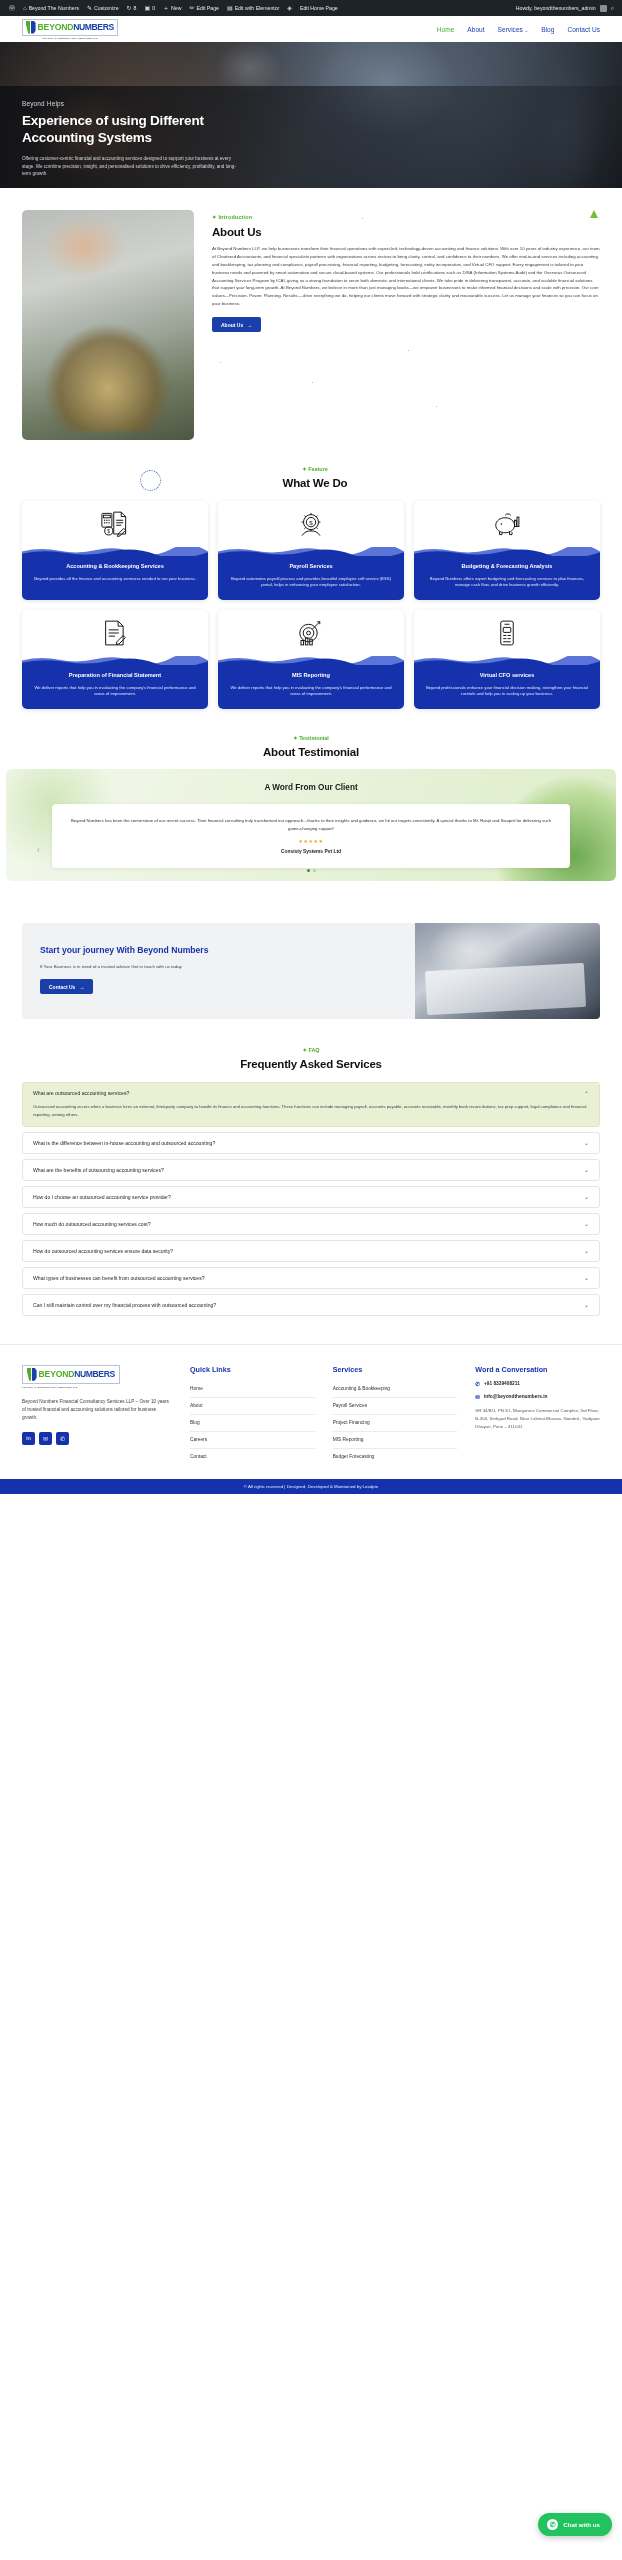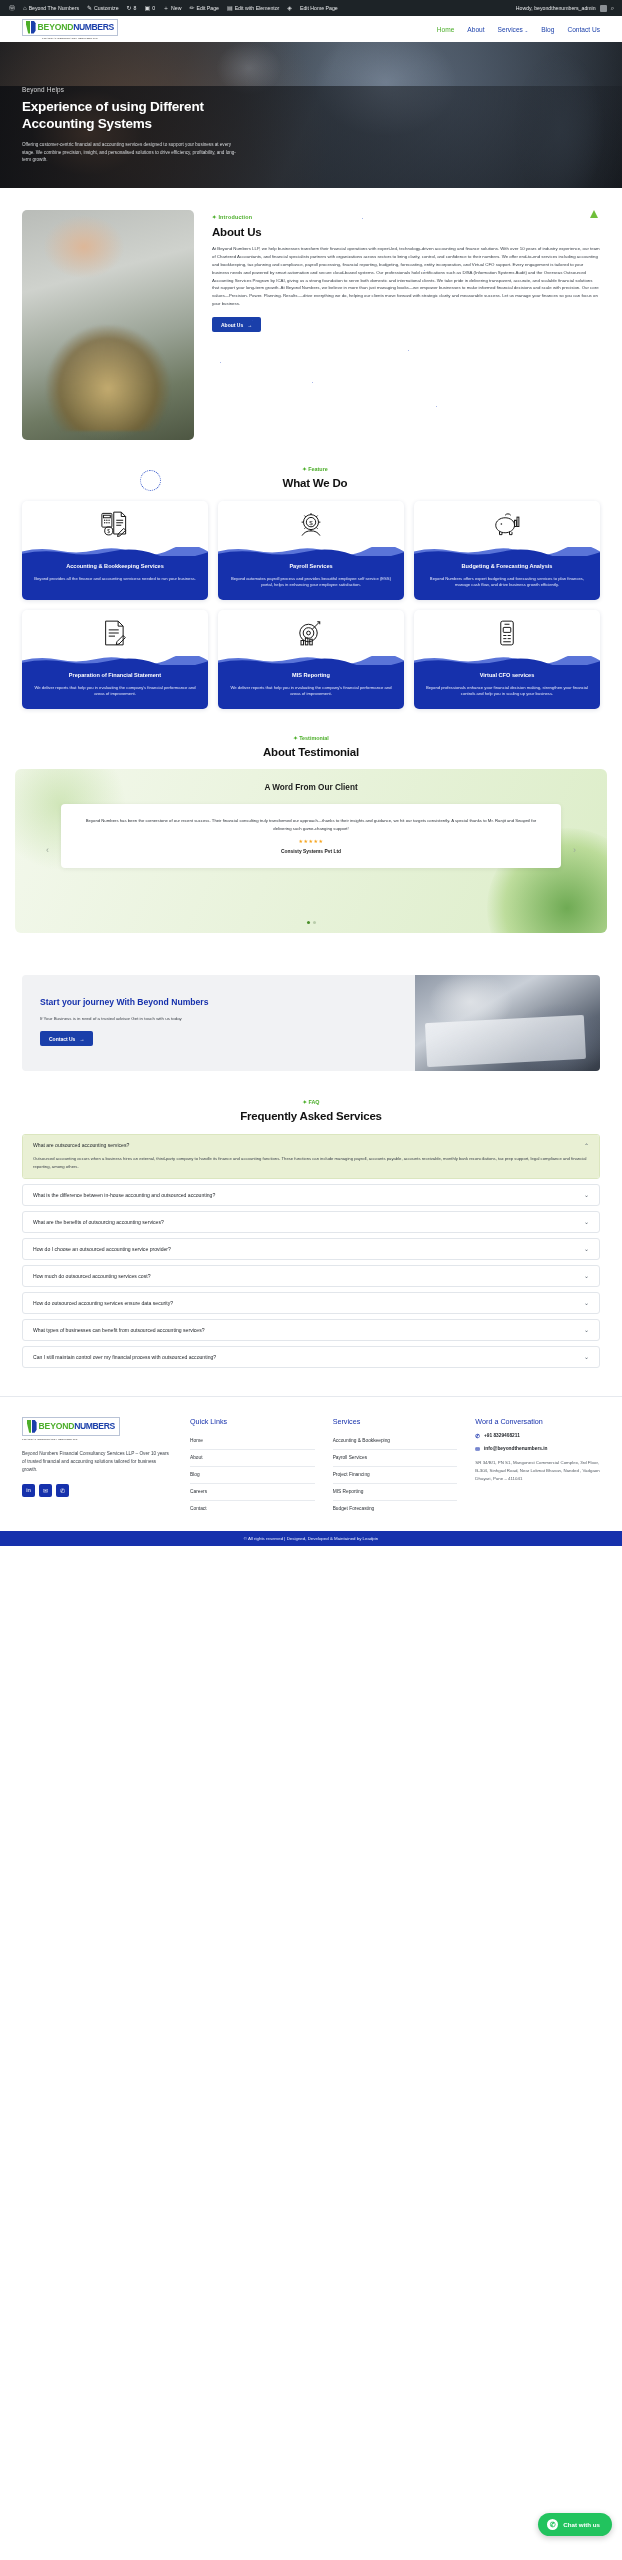--- a/index.html
+++ b/index.html
@@ -64,21 +64,21 @@
       radial-gradient(ellipse 90px 70px at 14% 62%, rgba(190,135,95,.75), transparent 62%),
       radial-gradient(ellipse 120px 90px at 62% 28%, rgba(150,165,185,.45), transparent 60%),
       radial-gradient(ellipse 70px 120px at 90% 60%, rgba(60,70,82,.85), transparent 65%),
       radial-gradient(ellipse 55px 45px at 40% 18%, rgba(210,215,225,.22), transparent 60%);
     filter: blur(0.6px);
   }
   .hero-overlay {
     position: absolute; left: 0; right: 0; top: 44px; bottom: 0;
     background: linear-gradient(to right, rgba(12,14,18,0.80) 0%, rgba(16,19,24,0.62) 45%, rgba(20,24,30,0.28) 100%);
   }
-  .hero-content { position: absolute; left: 22px; top: 44px; width: 230px; z-index: 3; }
+  .hero-content { position: absolute; left: 22px; top: 58px; width: 230px; z-index: 3; }
   .hero-eyebrow { color: #d8d9da; font-size: 6.4px; letter-spacing: 0.2px; margin-bottom: 6px; }
   .hero-title { color: #fff; font-size: 13.5px; font-weight: 700; line-height: 1.25; letter-spacing: -0.2px;}
   .hero-desc { color: #d5d8db; font-size: 4.6px; line-height: 1.7; margin-top: 8px; width: 216px; }
 
   
   .about { display: flex; padding: 22px 22px 0 22px; gap: 18px; position: relative; }
   .about-photo {
     width: 172px; height: 230px; border-radius: 5px; flex: 0 0 auto;
     background:
       radial-gradient(ellipse 70px 55px at 36% 16%, rgba(222,182,150,.95), transparent 58%),
@@ -129,21 +129,21 @@
   .card-body {
     background: #1631ac; color: #fff; text-align: center;
     padding: 7px 8px 11px; flex: 1;
   }
   .card-title { font-size: 5.6px; font-weight: 700; line-height: 1.35; margin-bottom: 5px; }
   .card-text { font-size: 4.2px; line-height: 1.62; color: #e3e8fb; }
 
   
   .testi-wrap { margin-top: 26px; text-align: center; }
   .testi-box {
-    margin: 11px 15px 0; height: 164px; border-radius: 6px; position: relative; overflow: hidden;
+    margin: 11px 6px 0; height: 112px; border-radius: 6px; position: relative; overflow: hidden;
     background: linear-gradient(115deg, #f3f8ec 0%, #e9f3dc 45%, #dcedc8 100%);
   }
   .testi-blob1 { position:absolute; left:-30px; top:-40px; width:150px; height:150px; border-radius:50%;
      background: radial-gradient(circle, rgba(124,186,62,.28), transparent 62%); }
   .testi-blob2 { position:absolute; right:-40px; bottom:-55px; width:160px; height:160px; border-radius:50%;
      background: radial-gradient(circle, rgba(74,148,44,.75), rgba(124,186,62,.35) 55%, transparent 72%); }
   .testi-h3 { font-size: 8.2px; font-weight: 600; color: #1c1c1c; padding-top: 14px; position: relative; z-index: 2;}
   .testi-card {
     position: relative; z-index: 2; background: #fff; border-radius: 4px;
     margin: 12px 46px 0; padding: 13px 16px 14px; box-shadow: 0 1px 5px rgba(0,0,0,.07);
@@ -189,21 +189,21 @@
 
   
   .footer { border-top: 0.6px solid #e6e9ee; margin-top: 28px; padding: 20px 22px 14px; display: flex; gap: 18px; }
   .f-col-brand { width: 150px; }
   .f-logo-inner { border: 0.6px solid #b9c3d6; padding: 2px 4px; display: inline-flex; align-items: center; gap: 2px; }
   .f-about { font-size: 4.7px; line-height: 1.78; color: #3b4149; margin-top: 9px; }
   .f-socials { display: flex; gap: 4px; margin-top: 9px; }
   .f-soc { width: 13px; height: 13px; border-radius: 2px; background: #1631ac; color: #fff;
            display: flex; align-items: center; justify-content: center; font-size: 6px; cursor: pointer;}
   .f-col { flex: 1; }
-  .f-h4 { font-size: 7.2px; font-weight: 400; color: #1631ac; margin-bottom: 7px; }
+  .f-h4 { font-size: 7.2px; font-weight: 700; color: #1631ac; margin-bottom: 7px; }
   .f-links { display: flex; flex-direction: column; }
   .f-link { font-size: 4.8px; color: #2b3036; padding: 5.5px 0; border-bottom: 0.6px solid #e8ebef; text-decoration: none; }
   .f-link:last-child { border-bottom: none; }
   .f-contact-line { display: flex; align-items: center; gap: 4px; font-size: 4.8px; color: #1d2126; font-weight: 600; margin-bottom: 7px; }
   .f-ci { color: #1631ac; font-size: 5.5px; }
   .f-addr { font-size: 4.4px; line-height: 1.8; color: #555c64; margin-top: 4px; }
 
   .copybar { background: #1631ac; color: #e7ecff; font-size: 4.4px; text-align: center; padding: 5px 0; }
 
   .chat-btn {

